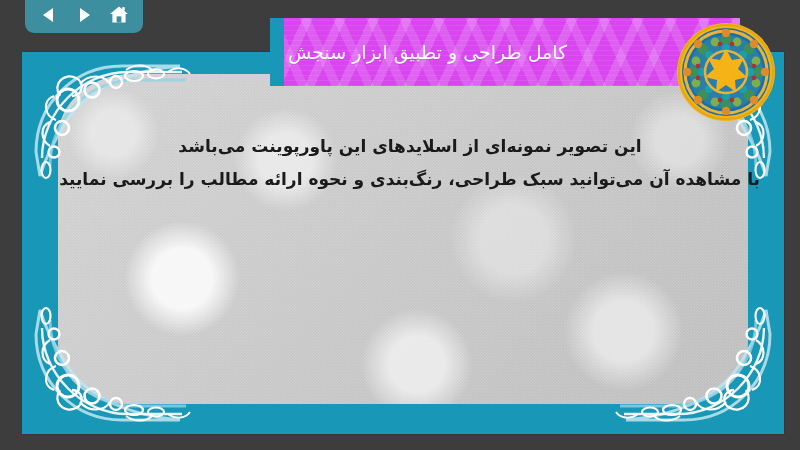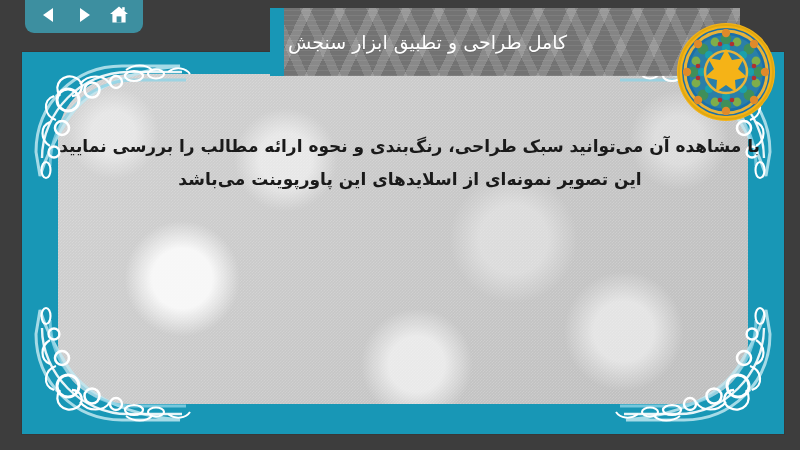--- a/index.html
+++ b/index.html
@@ -56,22 +56,22 @@
       linear-gradient(45deg, rgba(255,255,255,.20) 25%, transparent 25%, transparent 75%, rgba(255,255,255,.20) 75%),
       linear-gradient(45deg, rgba(255,255,255,.20) 25%, transparent 25%, transparent 75%, rgba(255,255,255,.20) 75%);
     background-size:3px 3px;
     background-position:0 0, 1.5px 1.5px;
     opacity:.8;
   }
   .rim-svg{position:absolute;left:22px;top:52px;width:762px;height:382px;}
 
   
   .banner{
-    position:absolute;left:270px;top:8px;width:470px;height:68px;
-    background:#737373;
+    position:absolute;left:270px;top:18px;width:470px;height:68px;
+    background:#d946ef;
     overflow:hidden;
     text-align:center;
   }
   .banner-pattern{
     position:absolute;inset:0;
     background-image:
       repeating-linear-gradient(115deg, rgba(255,255,255,.16) 0 9px, rgba(255,255,255,0) 9px 30px),
       repeating-linear-gradient(-115deg, rgba(255,255,255,.13) 0 9px, rgba(255,255,255,0) 9px 30px),
       repeating-linear-gradient(0deg, rgba(255,255,255,.07) 0 1px, rgba(255,255,255,0) 1px 5px);
   }
@@ -230,17 +230,17 @@
           <circle cx="22" cy="78" r="4.2"></circle>
           <circle cx="11" cy="50" r="4.2"></circle>
           <circle cx="22" cy="22" r="4.2"></circle>
         </g>
     </g>
     <circle cx="50" cy="50" r="21" fill="none" stroke="#e8b33a" stroke-width="2.5"></circle>
     <path d="M50 27 L56 38 L68 36 L62 47 L71 55 L59 58 L60 70 L50 63 L40 70 L41 58 L29 55 L38 47 L32 36 L44 38 Z" fill="#f5b317"></path>
   </svg>
 
   <div class="content">
+    <div class="content-line">این تصویر نمونه‌ای از اسلایدهای این پاورپوینت می‌باشد</div>
     <div class="content-line">با مشاهده آن می‌توانید سبک طراحی، رنگ‌بندی و نحوه ارائه مطالب را بررسی نمایید</div>
-    <div class="content-line">این تصویر نمونه‌ای از اسلایدهای این پاورپوینت می‌باشد</div>
   </div>
 
 </div>
 
 </body></html>

